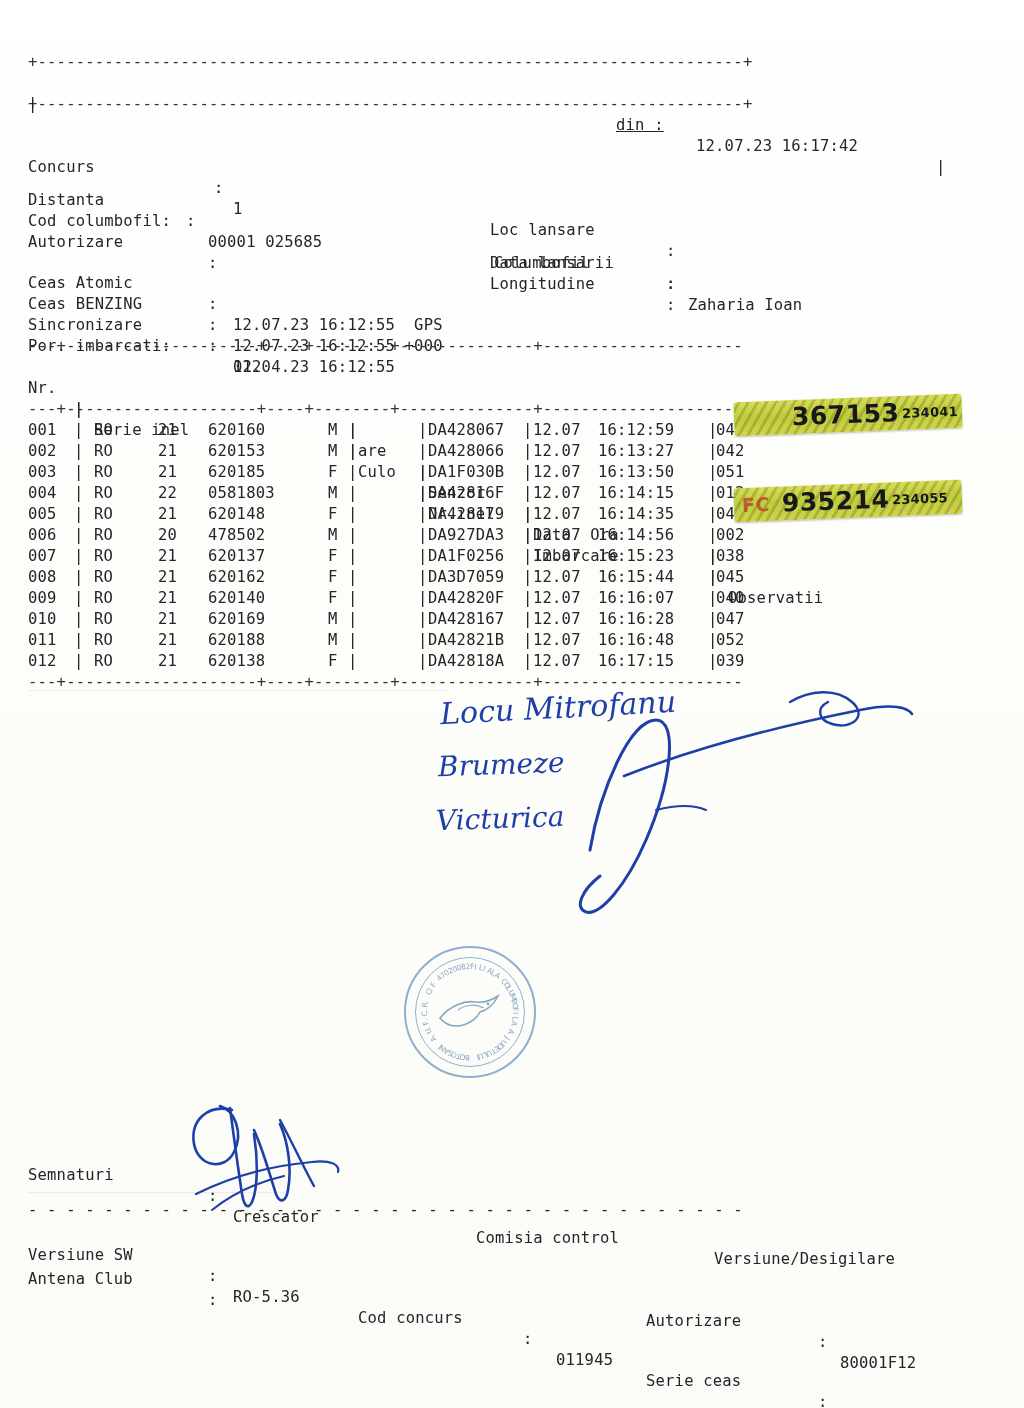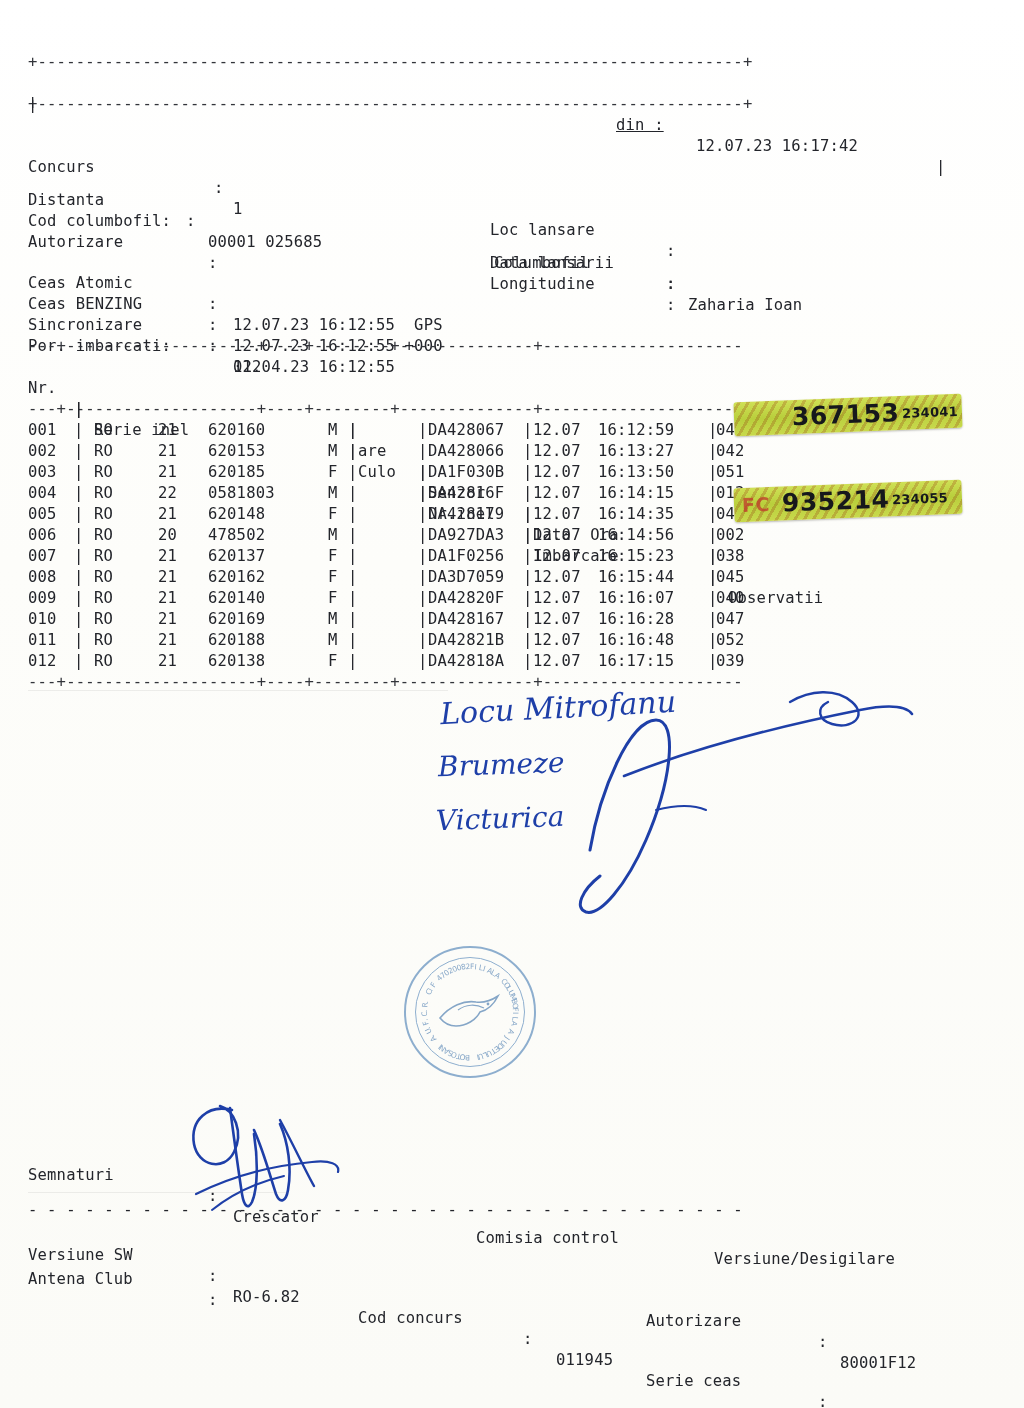--- a/index.html
+++ b/index.html
@@ -408,21 +408,21 @@
     <path d="M108,30 C122,56 134,82 142,96" fill="none" stroke="#1e3fa8" stroke-width="2.4" stroke-linecap="round"></path>
     <path d="M24,104 C56,88 96,76 140,72 C158,70 168,74 166,82" fill="none" stroke="#1e3fa8" stroke-width="2.2" stroke-linecap="round"></path>
     <path d="M40,120 C60,104 86,92 112,86" fill="none" stroke="#1e3fa8" stroke-width="2" stroke-linecap="round"></path>
   </svg>
 
   <div class="mono" style="position:absolute; left:28px; top:1200px;">- - - - - - - - - - - - - - - - - - - - - - - - - - - - - - - - - - - - - -</div>
 
   <div class="mono" style="position:absolute; left:28px; top:1224px; height:21px; width:960px;">
     <span style="position:absolute; left:0;">Versiune SW</span>
     <span style="position:absolute; left:180px;">:</span>
-    <span style="position:absolute; left:205px;">RO-6.82</span>
+    <span style="position:absolute; left:205px;">RO-5.36</span>
     <span style="position:absolute; left:330px;">Cod concurs</span>
     <span style="position:absolute; left:495px;">:</span>
     <span style="position:absolute; left:528px;">011945</span>
     <span style="position:absolute; left:618px;">Serie ceas</span>
     <span style="position:absolute; left:790px;">:</span>
     
   </div>
 
   <div class="mono" style="position:absolute; left:28px; top:1248px; height:21px; width:960px;">
     <span style="position:absolute; left:0;">Antena Club</span>

